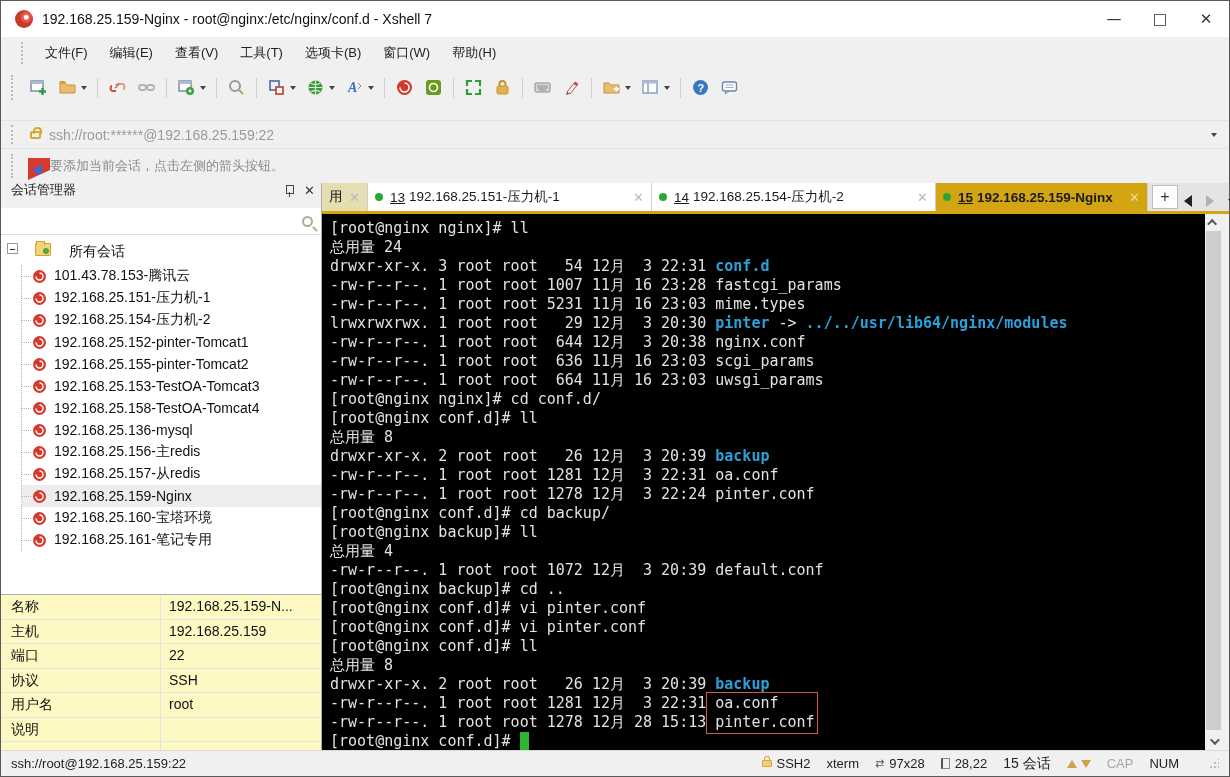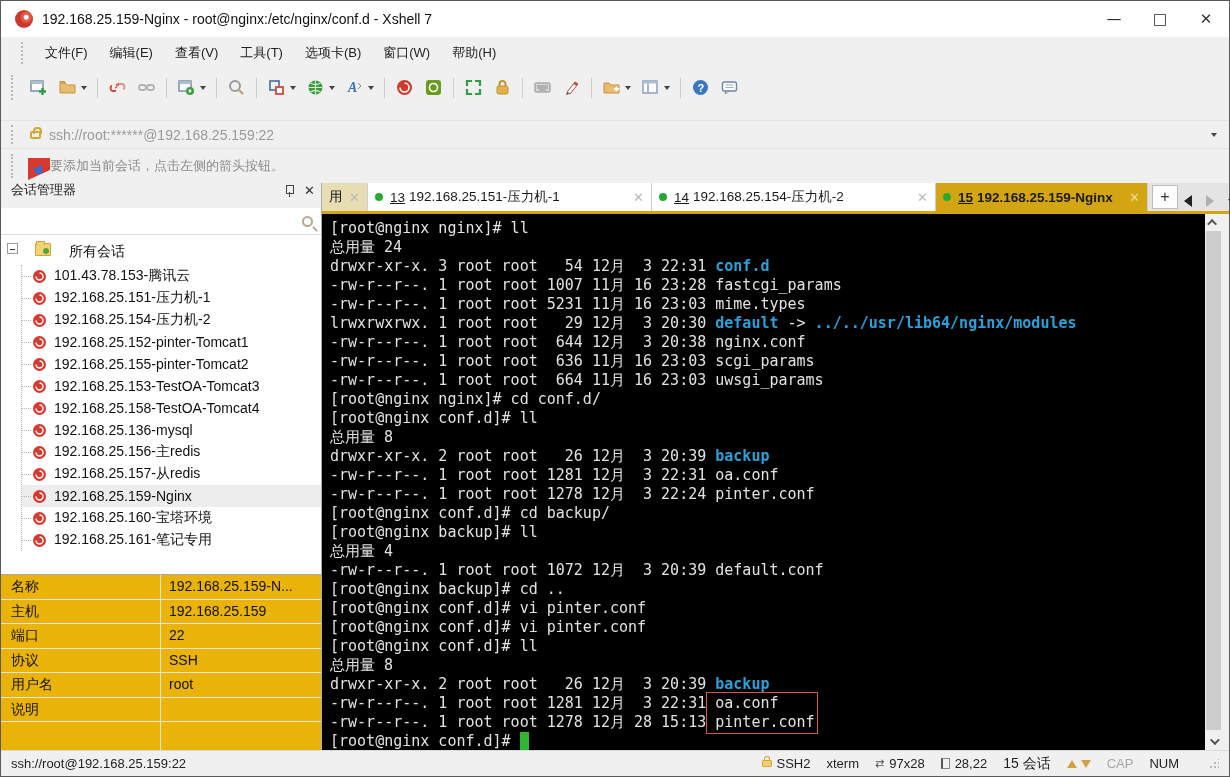--- a/index.html
+++ b/index.html
@@ -75,21 +75,21 @@
   .folder-ico::before { content:""; position:absolute; top:-3px; left:0; width:7px; height:3px; background:#f5d374; border:1px solid #cfa23e; border-bottom:none; }
   .folder-ico::after { content:""; position:absolute; right:1px; bottom:1px; width:6px; height:6px; border-radius:50%; background:#57a33c; }
   .tree-children { margin-left:14px; border-left:1px dotted #b5b5b5; }
   .tree-item { display:flex; align-items:center; height:22px; padding-left:10px; position:relative; }
   .tree-item::before { content:""; position:absolute; left:0; top:11px; width:9px; height:1px; border-top:1px dotted #b5b5b5; }
   .tree-item.selected { background:#ededed; }
   .snail { width:15px; height:15px; flex:0 0 auto; margin-right:7px; }
   .tree-label { white-space:nowrap; color:#111; }
 
   
-  .props { flex:0 0 auto; border-top:1px solid #ababab; display:flex; flex-direction:column; height:176px; background:#eab308; }
+  .props { flex:0 0 auto; border-top:1px solid #ababab; display:flex; flex-direction:column; height:156px; background:#fef9c3; }
   .prop-row { display:flex; height:24.5px; border-bottom:1px solid #e3e3e3; flex:0 0 auto; font-size:14px; }
   .prop-label { width:160px; padding:3px 0 0 10px; border-right:1px solid #e3e3e3; color:#111; }
   .prop-value { flex:1; padding:3px 0 0 8px; color:#111; }
   .prop-filler { flex:1; display:flex; }
   .prop-filler .prop-label { border-bottom:none; }
 
   
   .rightpane { flex:1; display:flex; flex-direction:column; min-width:0; }
   .tabbar { height:31px; background:#e4e4e4; display:flex; align-items:flex-end; border-bottom:3px solid #d3a513; flex:0 0 auto; }
   .tab { height:28px; display:flex; align-items:center; padding:0 7px; border-right:1px solid #cfcfcf;
@@ -513,21 +513,21 @@
       </div>
 
       <div class="term-wrap">
         <div class="terminal">
           <div class="annotation-box"></div>
         <div class="term-line"><span>[root@nginx nginx]# ll</span></div>
             <div class="term-line"><span>总用量 24</span></div>
             <div class="term-line"><span>drwxr-xr-x. 3 root root   54 12月  3 22:31 </span><span class="term-d">conf.d</span></div>
             <div class="term-line"><span>-rw-r--r--. 1 root root 1007 11月 16 23:28 fastcgi_params</span></div>
             <div class="term-line"><span>-rw-r--r--. 1 root root 5231 11月 16 23:03 mime.types</span></div>
-            <div class="term-line"><span>lrwxrwxrwx. 1 root root   29 12月  3 20:30 </span><span class="term-d">default</span><span> -&gt; </span><span class="term-d">../../usr/lib64/nginx/modules</span></div>
+            <div class="term-line"><span>lrwxrwxrwx. 1 root root   29 12月  3 20:30 </span><span class="term-d">pinter</span><span> -&gt; </span><span class="term-d">../../usr/lib64/nginx/modules</span></div>
             <div class="term-line"><span>-rw-r--r--. 1 root root  644 12月  3 20:38 nginx.conf</span></div>
             <div class="term-line"><span>-rw-r--r--. 1 root root  636 11月 16 23:03 scgi_params</span></div>
             <div class="term-line"><span>-rw-r--r--. 1 root root  664 11月 16 23:03 uwsgi_params</span></div>
             <div class="term-line"><span>[root@nginx nginx]# cd conf.d/</span></div>
             <div class="term-line"><span>[root@nginx conf.d]# ll</span></div>
             <div class="term-line"><span>总用量 8</span></div>
             <div class="term-line"><span>drwxr-xr-x. 2 root root   26 12月  3 20:39 </span><span class="term-d">backup</span></div>
             <div class="term-line"><span>-rw-r--r--. 1 root root 1281 12月  3 22:31 oa.conf</span></div>
             <div class="term-line"><span>-rw-r--r--. 1 root root 1278 12月  3 22:24 pinter.conf</span></div>
             <div class="term-line"><span>[root@nginx conf.d]# cd backup/</span></div>

